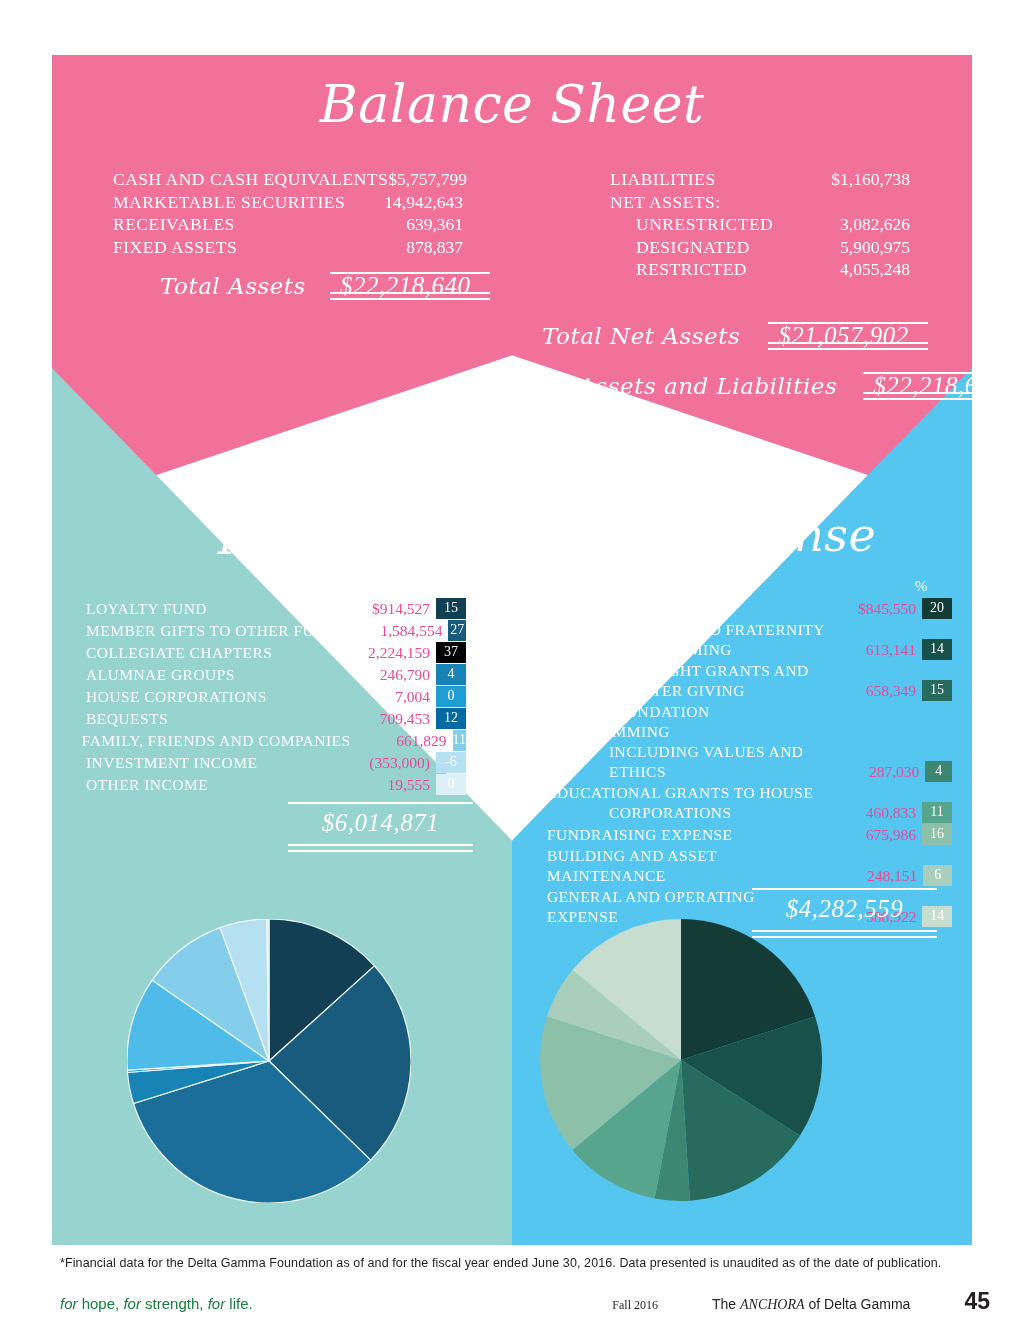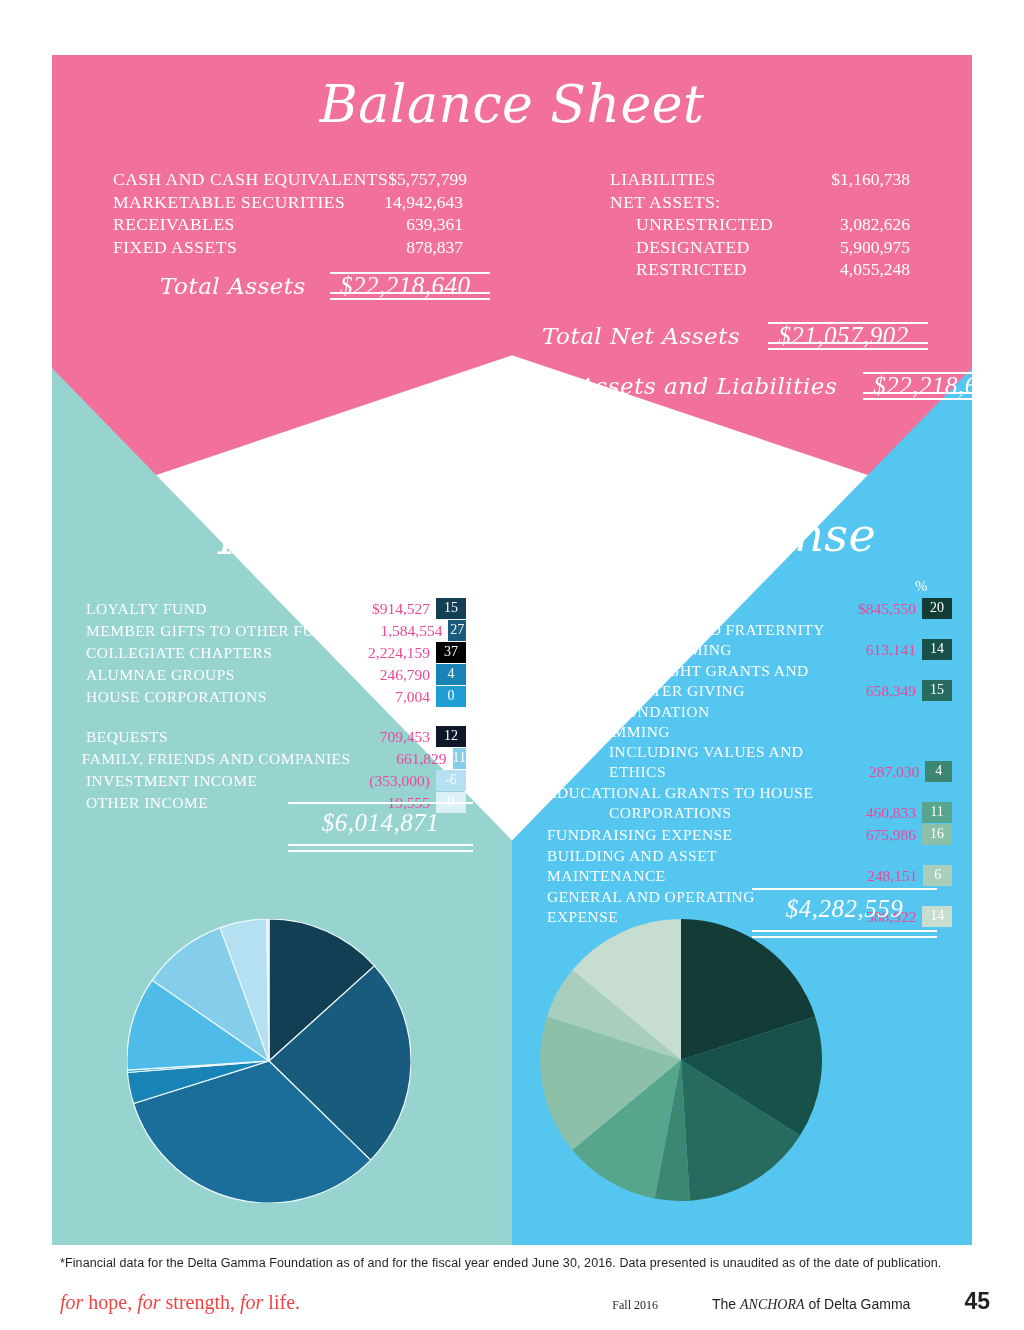--- a/index.html
+++ b/index.html
@@ -153,22 +153,22 @@
   #footnote{
     position:absolute; left:60px; top:1256px; width:930px;
     font-family:"Liberation Sans", sans-serif;
     font-size:12.5px; color:#231f20; letter-spacing:.1px;
   }
   #footer-row{
     position:absolute; left:60px; top:1288px; width:930px;
     display:flex; align-items:baseline;
   }
   #tagline{
-    font-family:Liberation Serif, serif;
-    font-size:20px; color:#ef4444; font-style:italic;
+    font-family:Liberation Sans, sans-serif;
+    font-size:15px; color:#15803d; font-style:italic;
   }
   #tagline .rom{ font-style:normal; }
   #footer-right{
     margin-left:auto; display:flex; align-items:baseline; gap:54px;
   }
   .f-issue{ font-family:"Liberation Serif", serif; font-size:12px; color:#231f20;}
   .f-pub{ font-family:"Liberation Sans", sans-serif; font-size:14px; color:#231f20;}
   .f-pub i{ font-family:"Liberation Serif", serif; font-style:italic; }
   .f-page{ font-family:"Liberation Sans", sans-serif; font-size:23px; font-weight:700; color:#231f20;}
 </style>
@@ -278,21 +278,21 @@
         <div class="d-pct" style="background: rgb(24, 131, 181);">4</div>
       </div>
       <div class="d-row">
         <div class="d-label">House Corporations</div>
         <div class="d-value">7,004</div>
         <div class="d-pct" style="background: rgb(31, 158, 214);">0</div>
       </div>
       <div class="d-row">
         <div class="d-label">Bequests</div>
         <div class="d-value">709,453</div>
-        <div class="d-pct" style="background: #0f172a; margin-top: 18px;">12</div>
+        <div class="d-pct" style="background: #0369a1;">12</div>
       </div>
       <div class="d-row">
         <div class="d-label">Family, friends and companies</div>
         <div class="d-value">661,829</div>
         <div class="d-pct" style="background: rgb(132, 205, 235);">11</div>
       </div>
       <div class="d-row">
         <div class="d-label">Investment income</div>
         <div class="d-value">(353,000)</div>
         <div class="d-pct" style="background: rgb(180, 224, 242);">-6</div>

